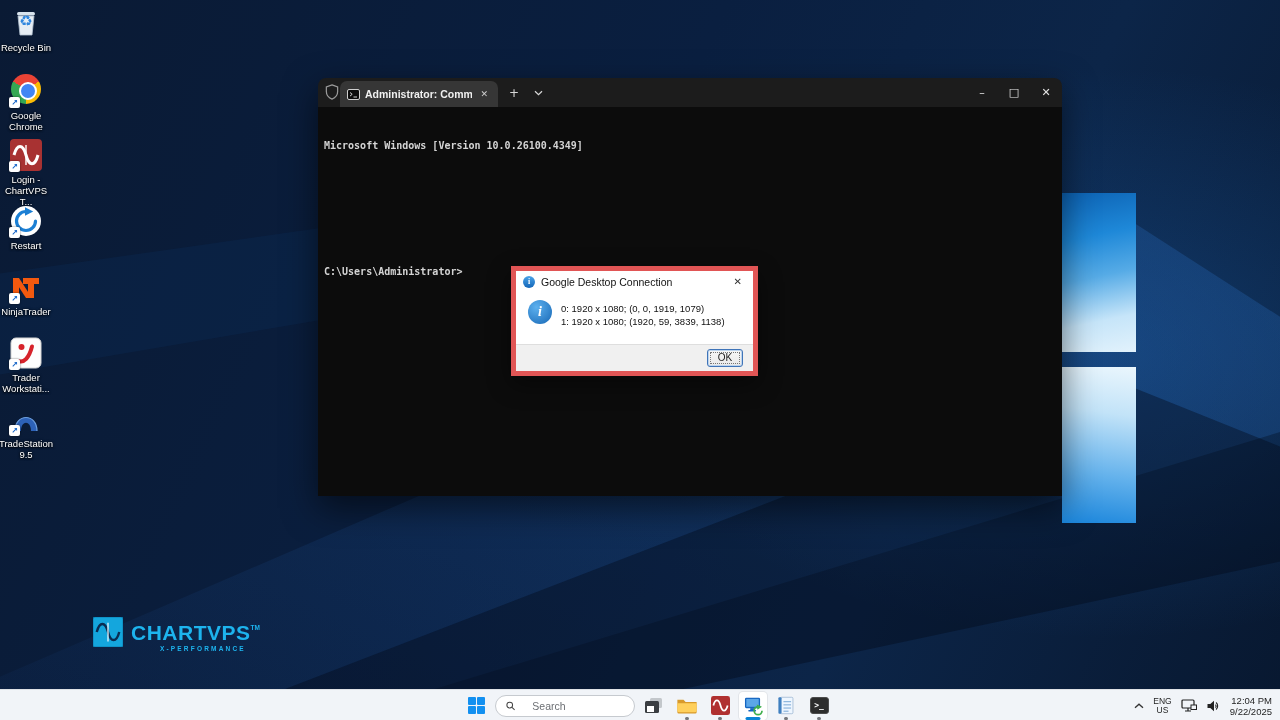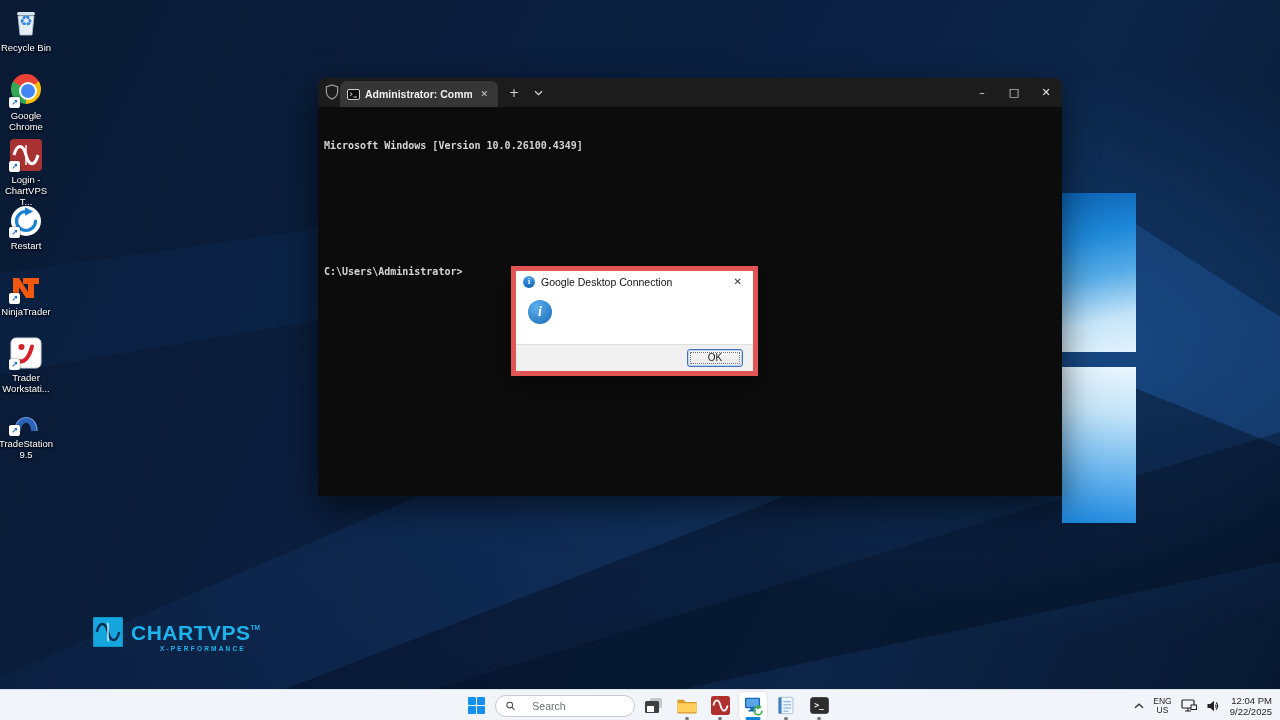--- a/index.html
+++ b/index.html
@@ -79,21 +79,21 @@
   .dlg-title-icon { width:12px; height:12px; border-radius:50%; background:linear-gradient(#4aa3e8,#1466b8);
                     color:#fff; font:700 8px/12px "Liberation Serif",serif; text-align:center; }
   .dlg-title-label { flex:1; font-size:10.5px; color:#111; }
   .dlg-close { font-family:"DejaVu Sans",sans-serif; font-size:10px; color:#333; padding:1px 4px; cursor:pointer; }
   .dlg-body { flex:1; position:relative; background:#fff; }
   .dlg-info-icon { position:absolute; left:12px; top:8px; width:24px; height:24px; border-radius:50%;
                    background:radial-gradient(circle at 35% 30%,#5db1ef,#1767b5);
                    color:#fff; font:italic 700 14px/24px "Liberation Serif",serif; text-align:center; }
   .dlg-lines { margin-left:45px; padding-top:10px; font-size:9.5px; line-height:13px; color:#111; }
   .dlg-footer { height:27px; background:#f0f0f0; border-top:1px solid #dedede; position:relative; }
-  .ok-btn { position:absolute; right:10px; top:4px; width:56px; height:18px;
+  .ok-btn { position:absolute; right:10px; top:4px; width:36px; height:18px;
             background:linear-gradient(#f7f7f7,#e9e9e9); border:1px solid #3f74b8; border-radius:3px;
             box-shadow:0 0 0 1px #bcd4ee inset; outline:1px dotted #777; outline-offset:-4px;
             font-size:10px; color:#222; text-align:center; line-height:16px; cursor:pointer; }
 
   
   .taskbar { position:absolute; left:0; bottom:0; width:1280px; height:31px;
              background:#f1f4f8; border-top:1px solid #dfe2e6; }
   .tb-center { position:absolute; left:462px; top:0; height:31px; display:flex; align-items:center; gap:5px; }
   .tb-btn { position:relative; width:28px; height:28px; display:flex; align-items:center; justify-content:center;
             border-radius:4px; cursor:pointer; }
@@ -253,20 +253,24 @@
   </div>
 
   <div class="dlg-annot">
     <div class="dlg-title">
       <div class="dlg-title-icon">i</div>
       <div class="dlg-title-label">Google Desktop Connection</div>
       <div class="dlg-close">✕</div>
     </div>
     <div class="dlg-body">
       <div class="dlg-info-icon">i</div>
+      <div class="dlg-lines">
+        <div>0: 1920 x 1080; (0, 0, 1919, 1079)</div>
+        <div>1: 1920 x 1080; (1920, 59, 3839, 1138)</div>
+      </div>
     </div>
     <div class="dlg-footer">
       <div class="ok-btn">OK</div>
     </div>
   </div>
 
   <div class="taskbar">
     <div class="tb-center">
       <div class="tb-btn">
         <svg width="17" height="17" viewBox="0 0 17 17">

